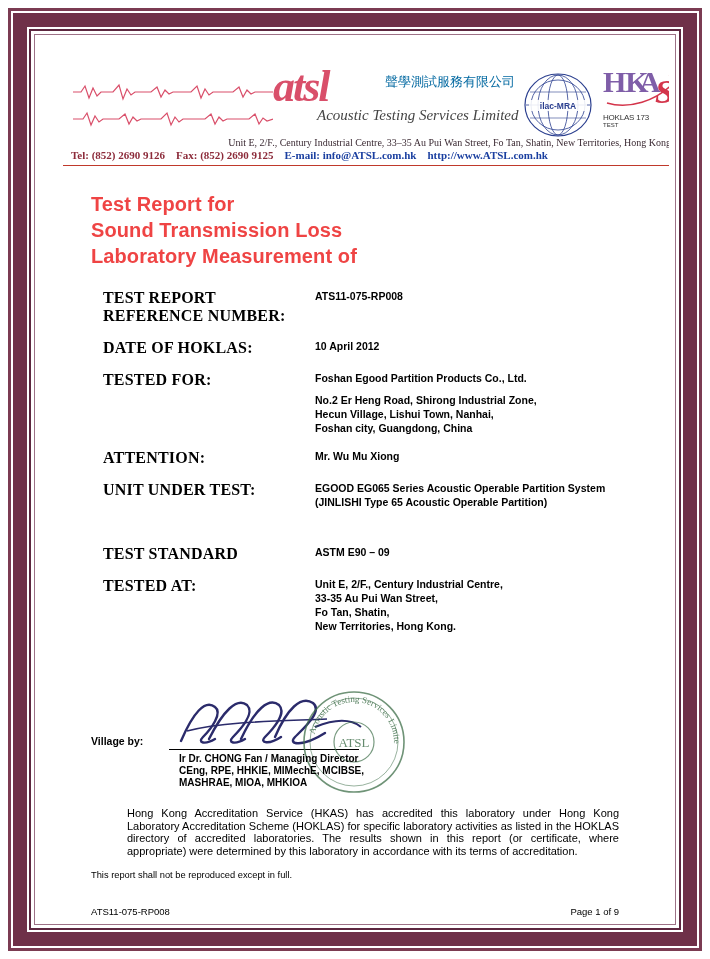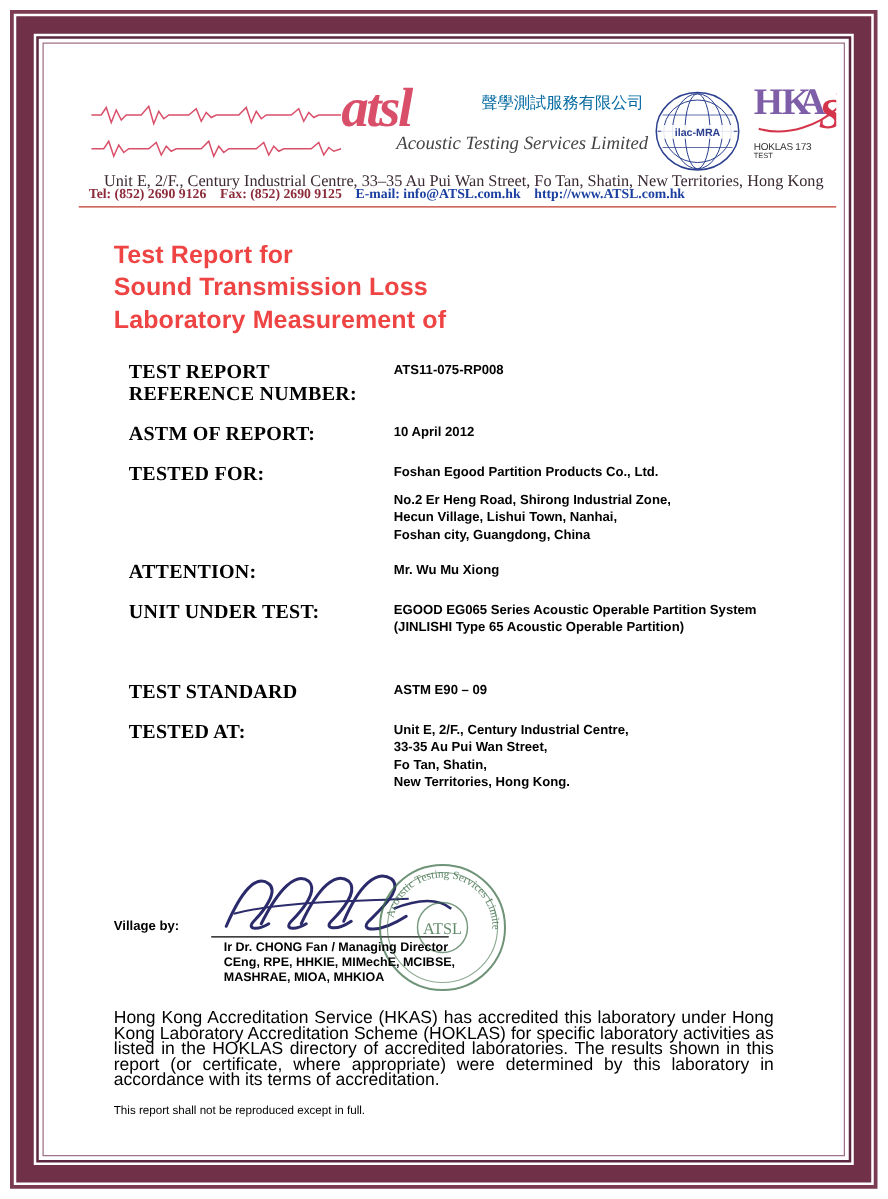--- a/index.html
+++ b/index.html
@@ -157,23 +157,23 @@
     font-family: "Liberation Sans", sans-serif;
     font-size: 6px;
     color: #333;
   }
   .addr-line {
     position: absolute;
     left: 16px;
     top: 84px;
     width: 600px;
     font-family: "Liberation Serif", serif;
-    font-size: 13px;
+    font-size: 10px;
     color: #3b2a33;
-    text-align: center;
+    text-align: right;
     white-space: nowrap;
   }
   .contact-line {
     position: absolute;
     left: 16px;
     top: 96px;
     width: 600px;
     font-family: "Liberation Serif", serif;
     font-size: 11px;
     color: #8c2b3a;
@@ -279,24 +279,25 @@
     left: 88px;
     top: 80px;
     font-size: 10px;
     font-weight: bold;
     line-height: 12px;
   }
 
   
   .foot-para {
     margin-top: 24px;
-    font-size: 14px;
+    font-size: 11px;
     line-height: 12.5px;
     text-align: justify;
     color: #000;
+    margin-left: 36px;
   }
   .foot-para2 {
     margin-top: 13px;
     font-size: 9.3px;
     color: #000;
   }
   .foot-row {
     margin-top: 26px;
     display: flex;
     justify-content: space-between;
@@ -375,21 +376,21 @@
       </div>
 
       <div class="fields">
 
         <div class="frow">
           <div class="flabel">TEST REPORT REFERENCE NUMBER:</div>
           <div class="fvalue">ATS11-075-RP008</div>
         </div>
 
         <div class="frow">
-          <div class="flabel">ASTM OF REPORT:</div>
+          <div class="flabel">DATE OF HOKLAS:</div>
           <div class="fvalue">10 April 2012</div>
         </div>
 
         <div class="frow tight">
           <div class="flabel">TESTED FOR:</div>
           <div class="fvalue">Foshan Egood Partition Products Co., Ltd.</div>
         </div>
 
         <div class="frow">
           <div class="flabel"></div>

